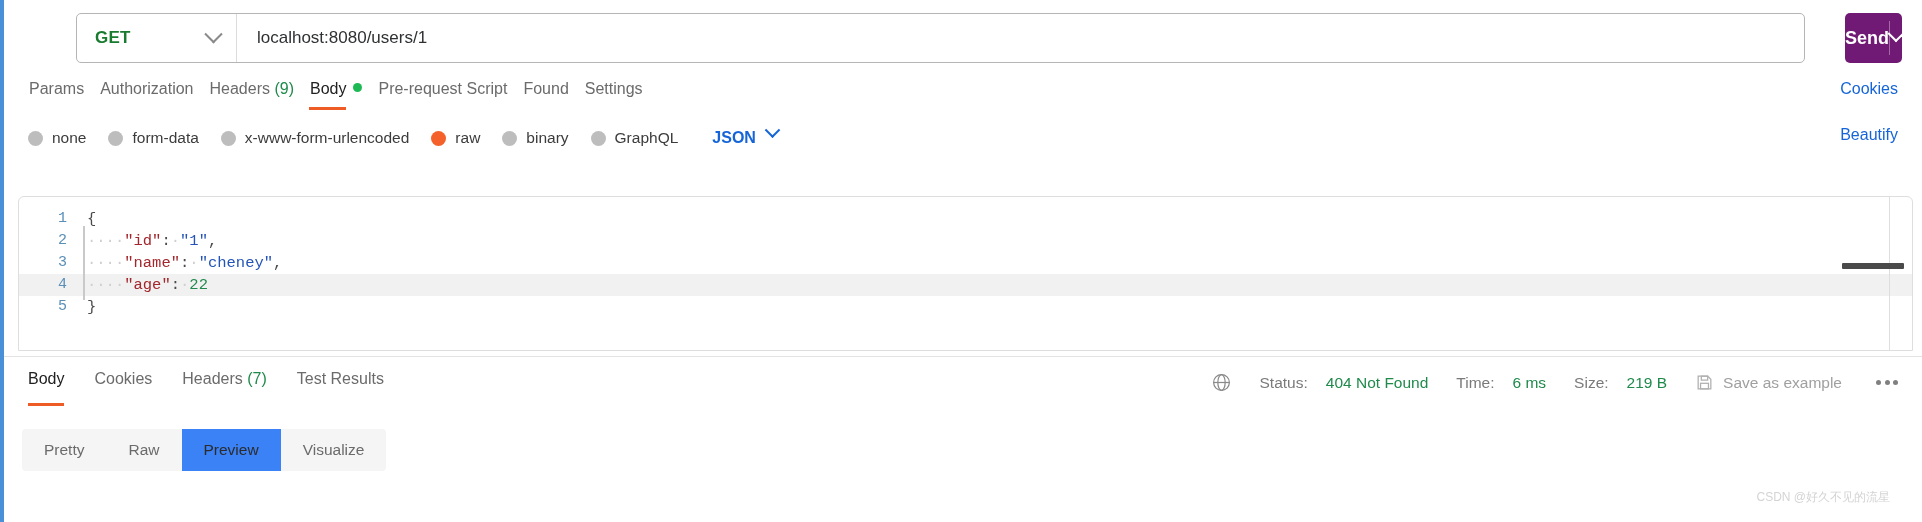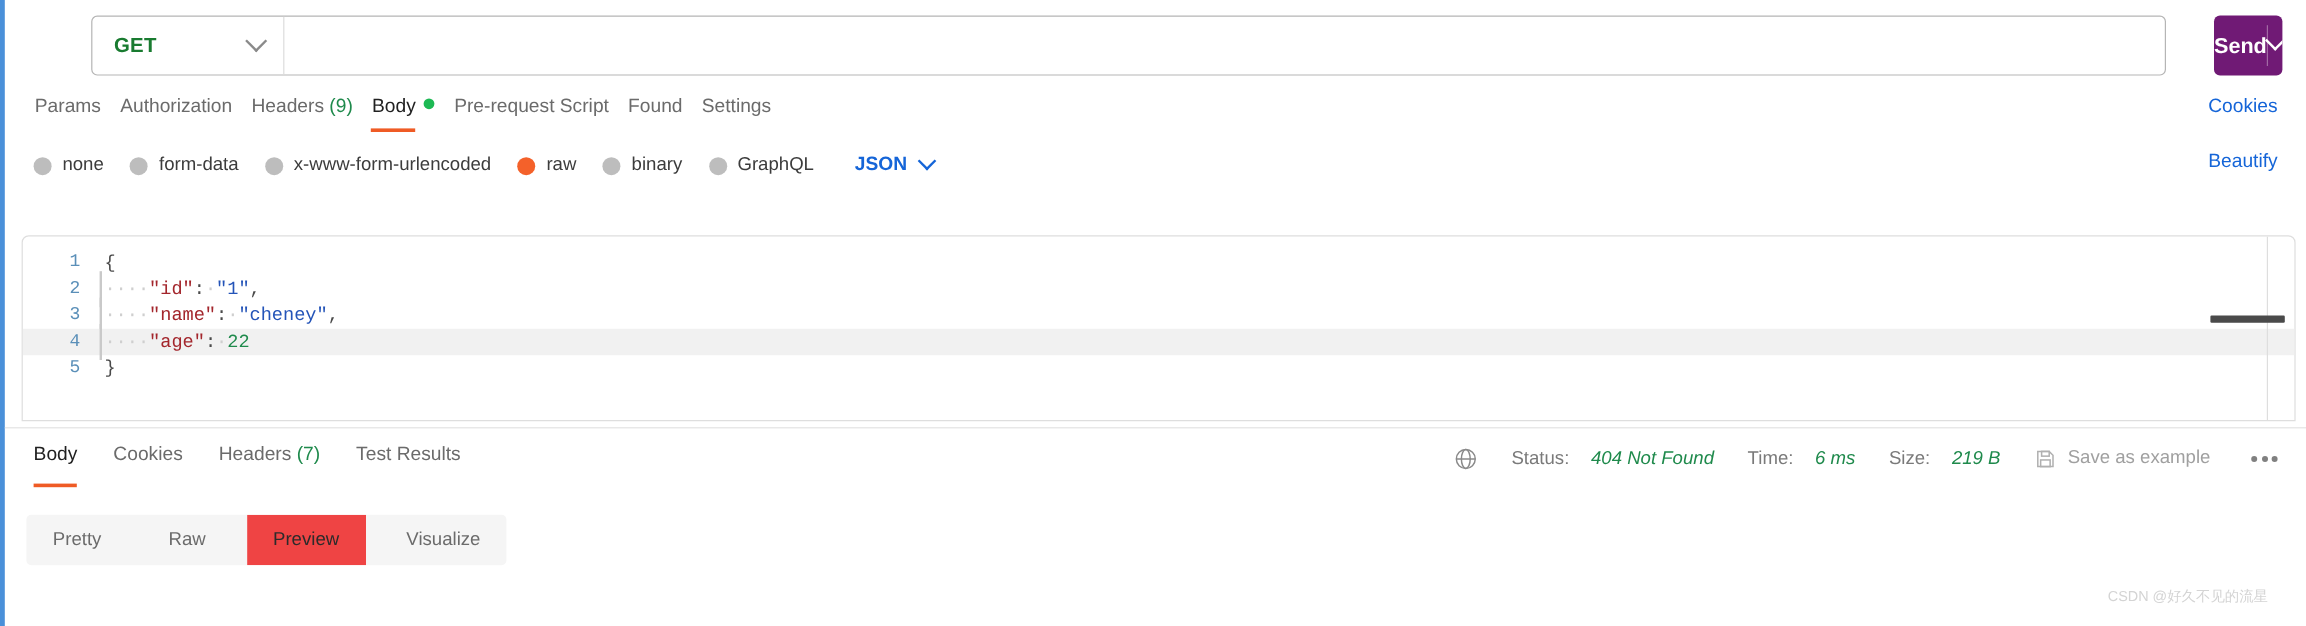--- a/index.html
+++ b/index.html
@@ -181,21 +181,21 @@
   }
   .radio i {
     width: 15px; height: 15px;
     border-radius: 50%;
     background: #bdbdbd;
     display: block;
     flex: 0 0 15px;
   }
   .radio.sel i { background: #f4612a; }
   .json-sel {
-    display: flex; align-items: center; gap: 11px;
+    display: flex; gap: 11px;
     margin-left: 12px;
     color: #1565d8;
     font-size: 16px;
     font-weight: bold;
     cursor: pointer;
   }
   .json-sel .chev2 {
     width: 11px; height: 11px;
     border-right: 2px solid #1565d8;
     border-bottom: 2px solid #1565d8;
@@ -302,56 +302,55 @@
   .meta {
     position: absolute;
     right: 24px; top: 372px;
     display: flex;
     align-items: center;
     gap: 28px;
     font-size: 15.5px;
     white-space: nowrap;
   }
   .meta .lbl { color: #7a7a7a; }
-  .meta .val { color: #1f8a4c; font-style: italic; }
+  .meta .val { color: #1f8a4c; }
   .globe { width: 21px; height: 21px; display: block; }
   .save-ex {
-    display: flex; align-items: flex-start; gap: 9px;
+    display: flex; align-items: center; gap: 9px;
     color: #a0a0a0; cursor: pointer;
   }
   .floppy { width: 19px; height: 19px; display: block; }
   .dots { display: flex; gap: 3.5px; cursor: pointer; padding-left: 6px; }
   .dots i {
     width: 5px; height: 5px; border-radius: 50%;
     background: #808080; display: block;
   }
 
   
   .view-switch {
     position: absolute;
     left: 18px; top: 429px;
     height: 42px;
     display: flex;
     background: #f5f5f5;
     border-radius: 4px;
     overflow: hidden;
-    gap: 12px;
   }
   .vbtn {
     display: flex; align-items: center; justify-content: center;
     padding: 0 22px;
     font-size: 15.5px;
     color: #6b6b6b;
     cursor: pointer;
     background: transparent;
     border: none;
     font-family: "Liberation Sans", sans-serif;
     height: 100%;
   }
-  .vbtn.active { background: #ef4444; color: #2b2b2b; }
+  .vbtn.active { background: #3b82f6; color: #2b2b2b; }
 
   
   .watermark {
     position: absolute;
     right: 32px; bottom: 16px;
     font-size: 12px;
     color: #d4d4d4;
     white-space: nowrap;
   }
 </style>
@@ -359,20 +358,21 @@
 <body>
 
 <div id="app">
 
   <div class="url-row">
     <div class="url-box">
       <div class="method-select">
         <span class="method-label">GET</span>
         <span class="chev"></span>
       </div>
+      <input class="url-input" type="text" value="localhost:8080/users/1" placeholder="Enter URL or paste text" style="">
     </div>
     <div class="send-wrap">
       <button class="send-btn">Send</button>
       <div class="send-split"></div>
       <div class="send-caret">
         <i></i>
       </div>
     </div>
   </div>
 

